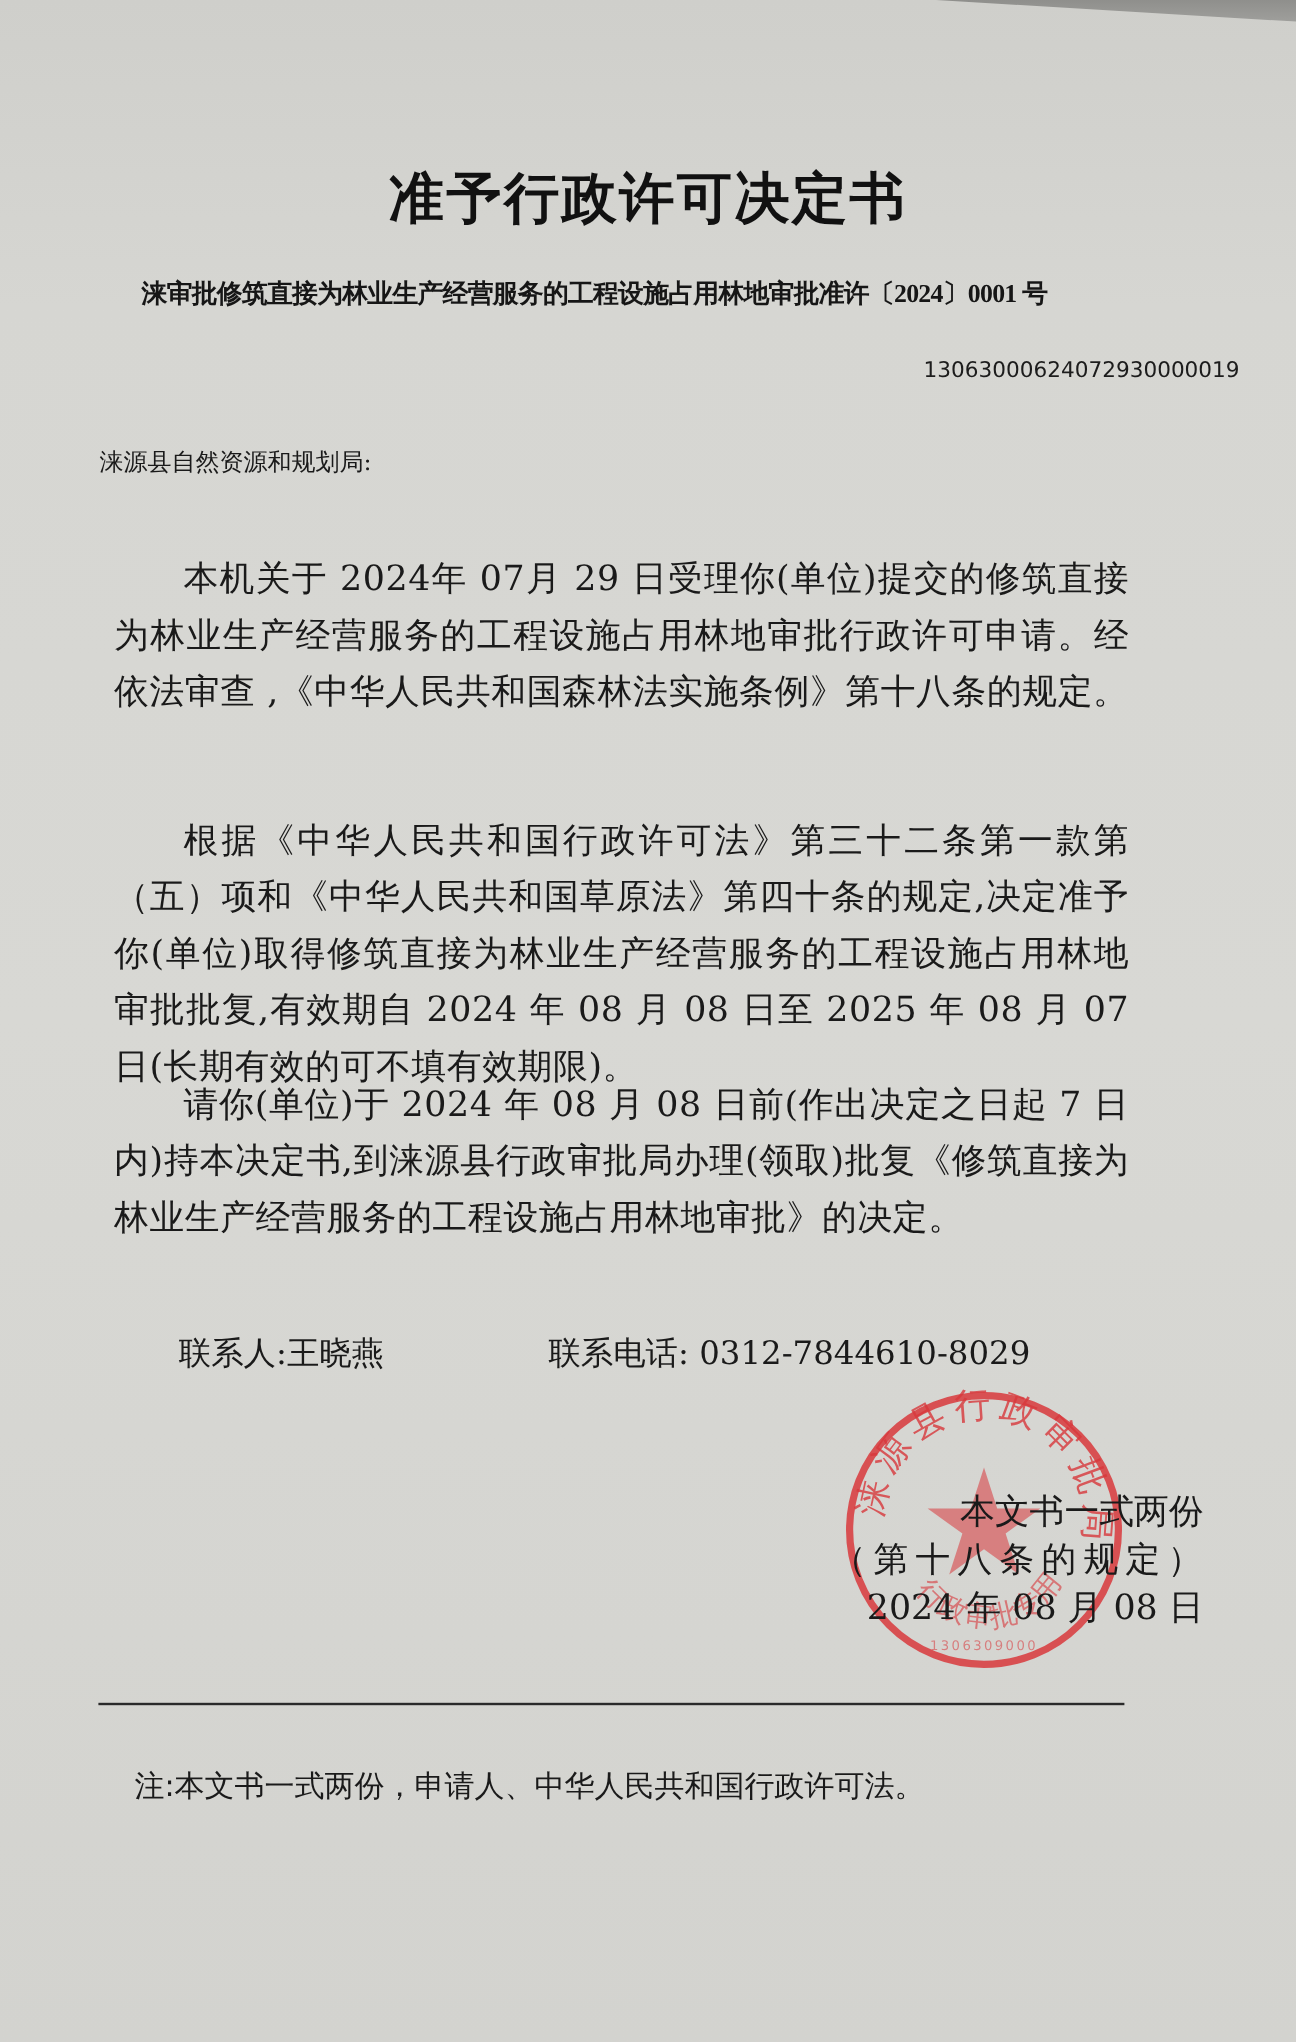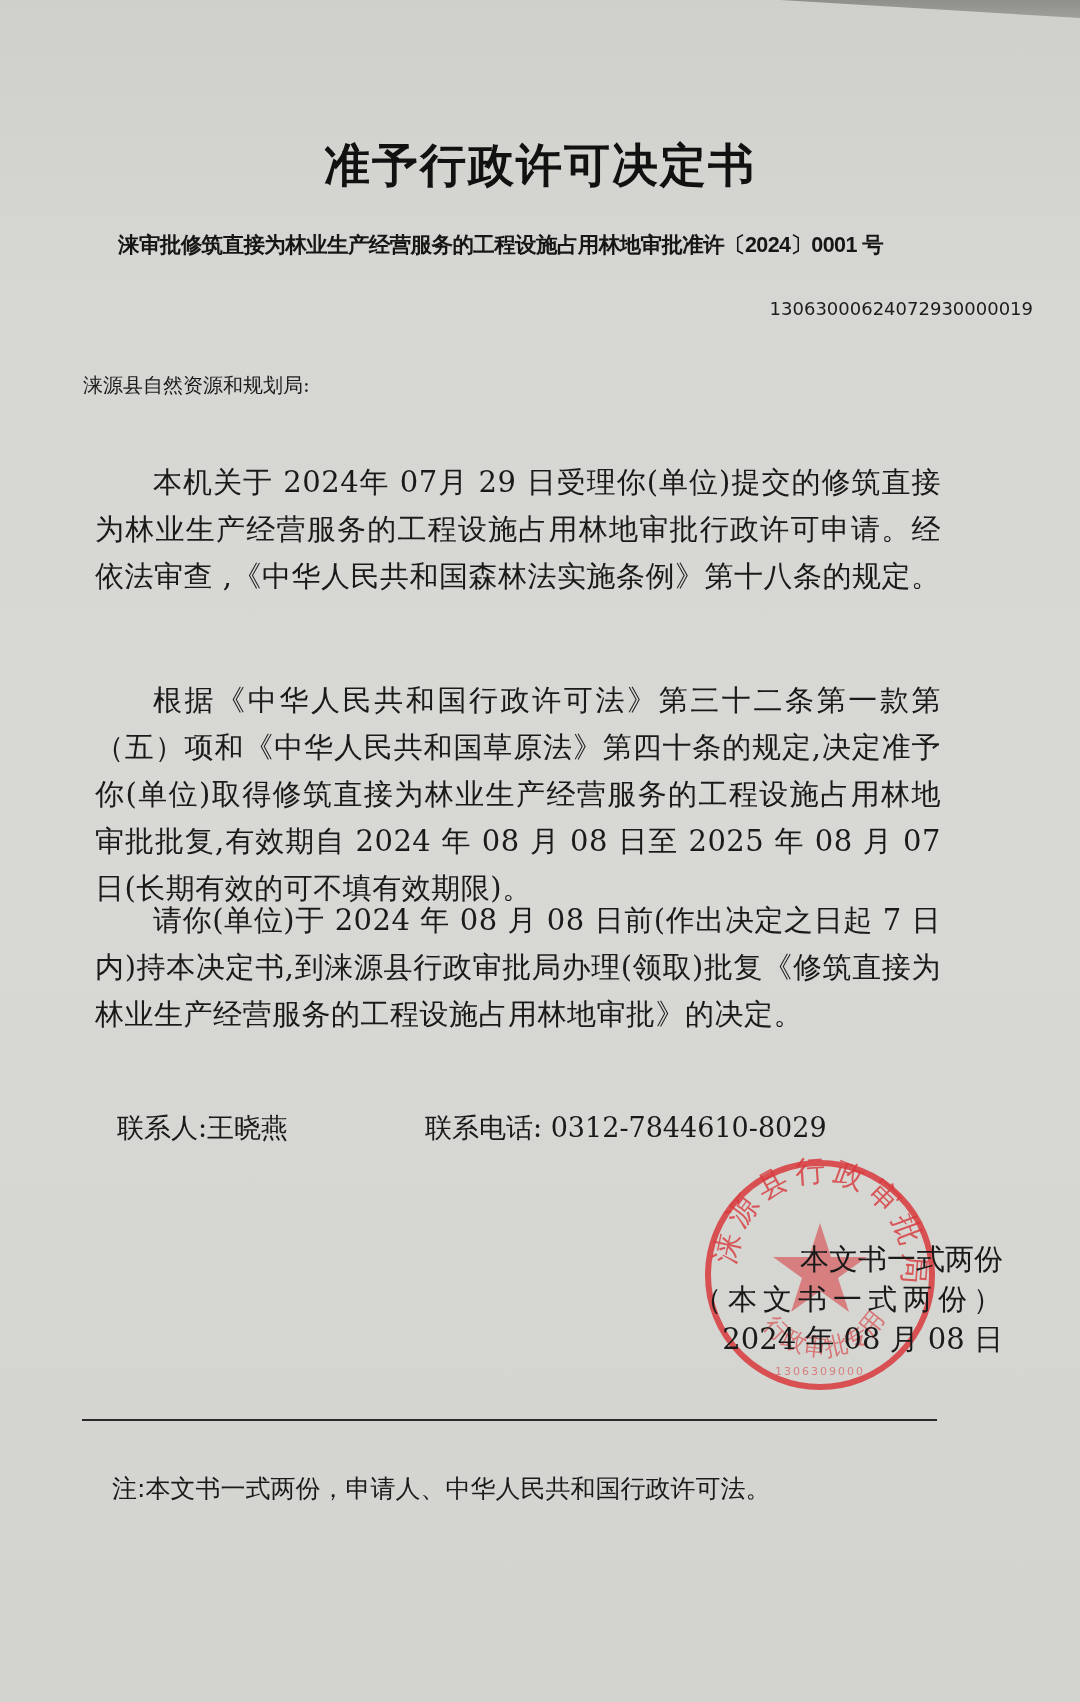--- a/index.html
+++ b/index.html
@@ -40,21 +40,21 @@
       font-family: "DejaVu Sans", "Liberation Sans", sans-serif;
       font-weight: bold;
       font-size: 46px;
       letter-spacing: 2px;
       color: #111;
     }
     .doc-number {
       position: absolute;
       left: 118px;
       top: 230px;
-      font-family: Liberation Sans, sans-serif;
+      font-family: Liberation Serif, serif;
       font-weight: bold;
       font-size: 21.5px;
       letter-spacing: -0.6px;
       color: #161616;
       white-space: nowrap;
     }
     .serial {
       position: absolute;
       right: 95px;
       top: 298px;
@@ -85,20 +85,21 @@
     }
     #para1 { top: 447px; }
     #para2 { top: 665px; }
     #para3 { top: 885px; }
     .contact {
       position: absolute;
       top: 1110px;
       font-size: 27px;
       color: #1a1a1a;
       white-space: nowrap;
+      margin-left: 32px;
     }
     #contact-person { left: 117px; }
     #contact-phone { left: 425px; }
     .seal {
       position: absolute;
       left: 700px;
       top: 1155px;
       width: 240px;
       height: 240px;
     }
@@ -171,20 +172,20 @@
       <textPath href="#sealTopArc" startOffset="6%">涞源县行政审批局</textPath>
     </text>
     <polygon points="120,68 131,102 167,102 138,123 149,157 120,136 91,157 102,123 73,102 109,102" fill="#d8383c" opacity="0.55"></polygon>
     <text font-family="DejaVu Serif, serif" font-size="24" fill="#d8383c" opacity="0.6">
       <textPath href="#sealBottomArc" startOffset="2%">行政审批专用章</textPath>
     </text>
     <text x="120" y="220" text-anchor="middle" font-family="DejaVu Sans, sans-serif" font-size="11" fill="#d8383c" opacity="0.55" letter-spacing="2">1306309000</text>
   </svg>
 
   <div class="signature" id="sig-org">本文书一式两份</div>
-  <div class="signature" id="sig-seal-label">（本文书一式两份）</div>
+  <div class="signature" id="sig-seal-label">（第十八条的规定）</div>
   <div class="signature" id="sig-date">2024 年 08 月 08 日</div>
 
   <div class="divider"></div>
 
   <div class="note">注:本文书一式两份，申请人、中华人民共和国行政许可法。</div>
 
 </div>
 
 </body></html>

